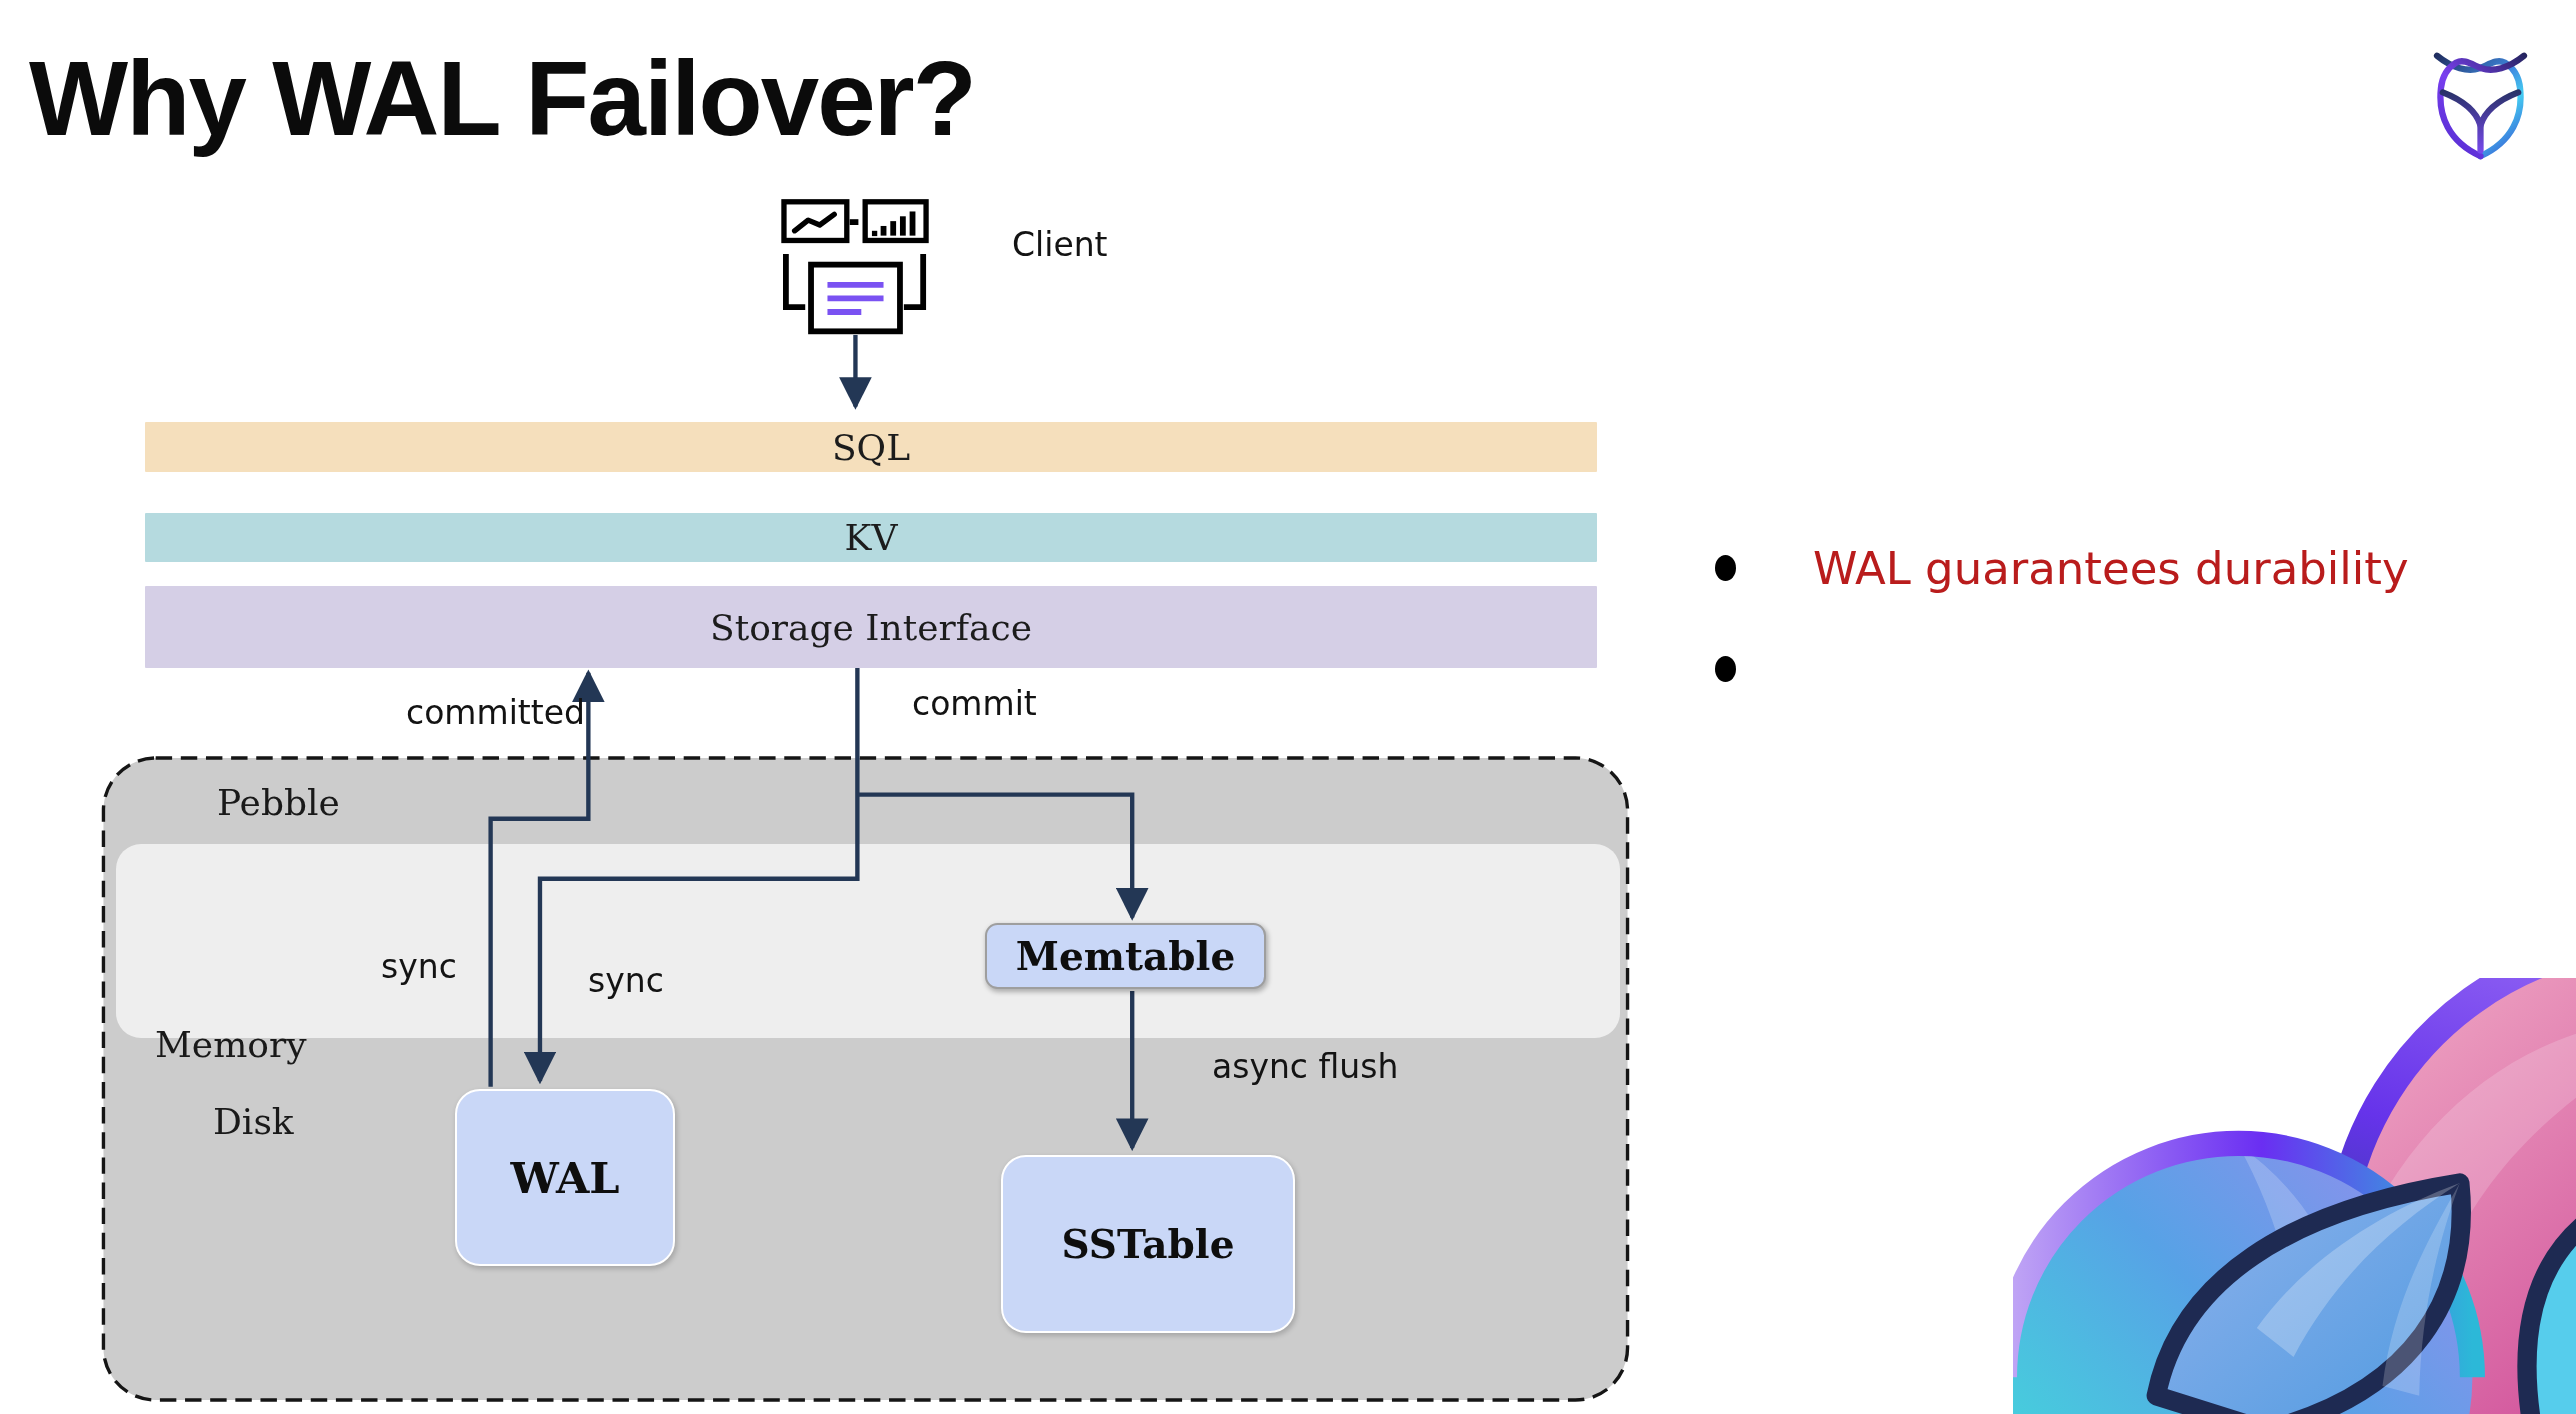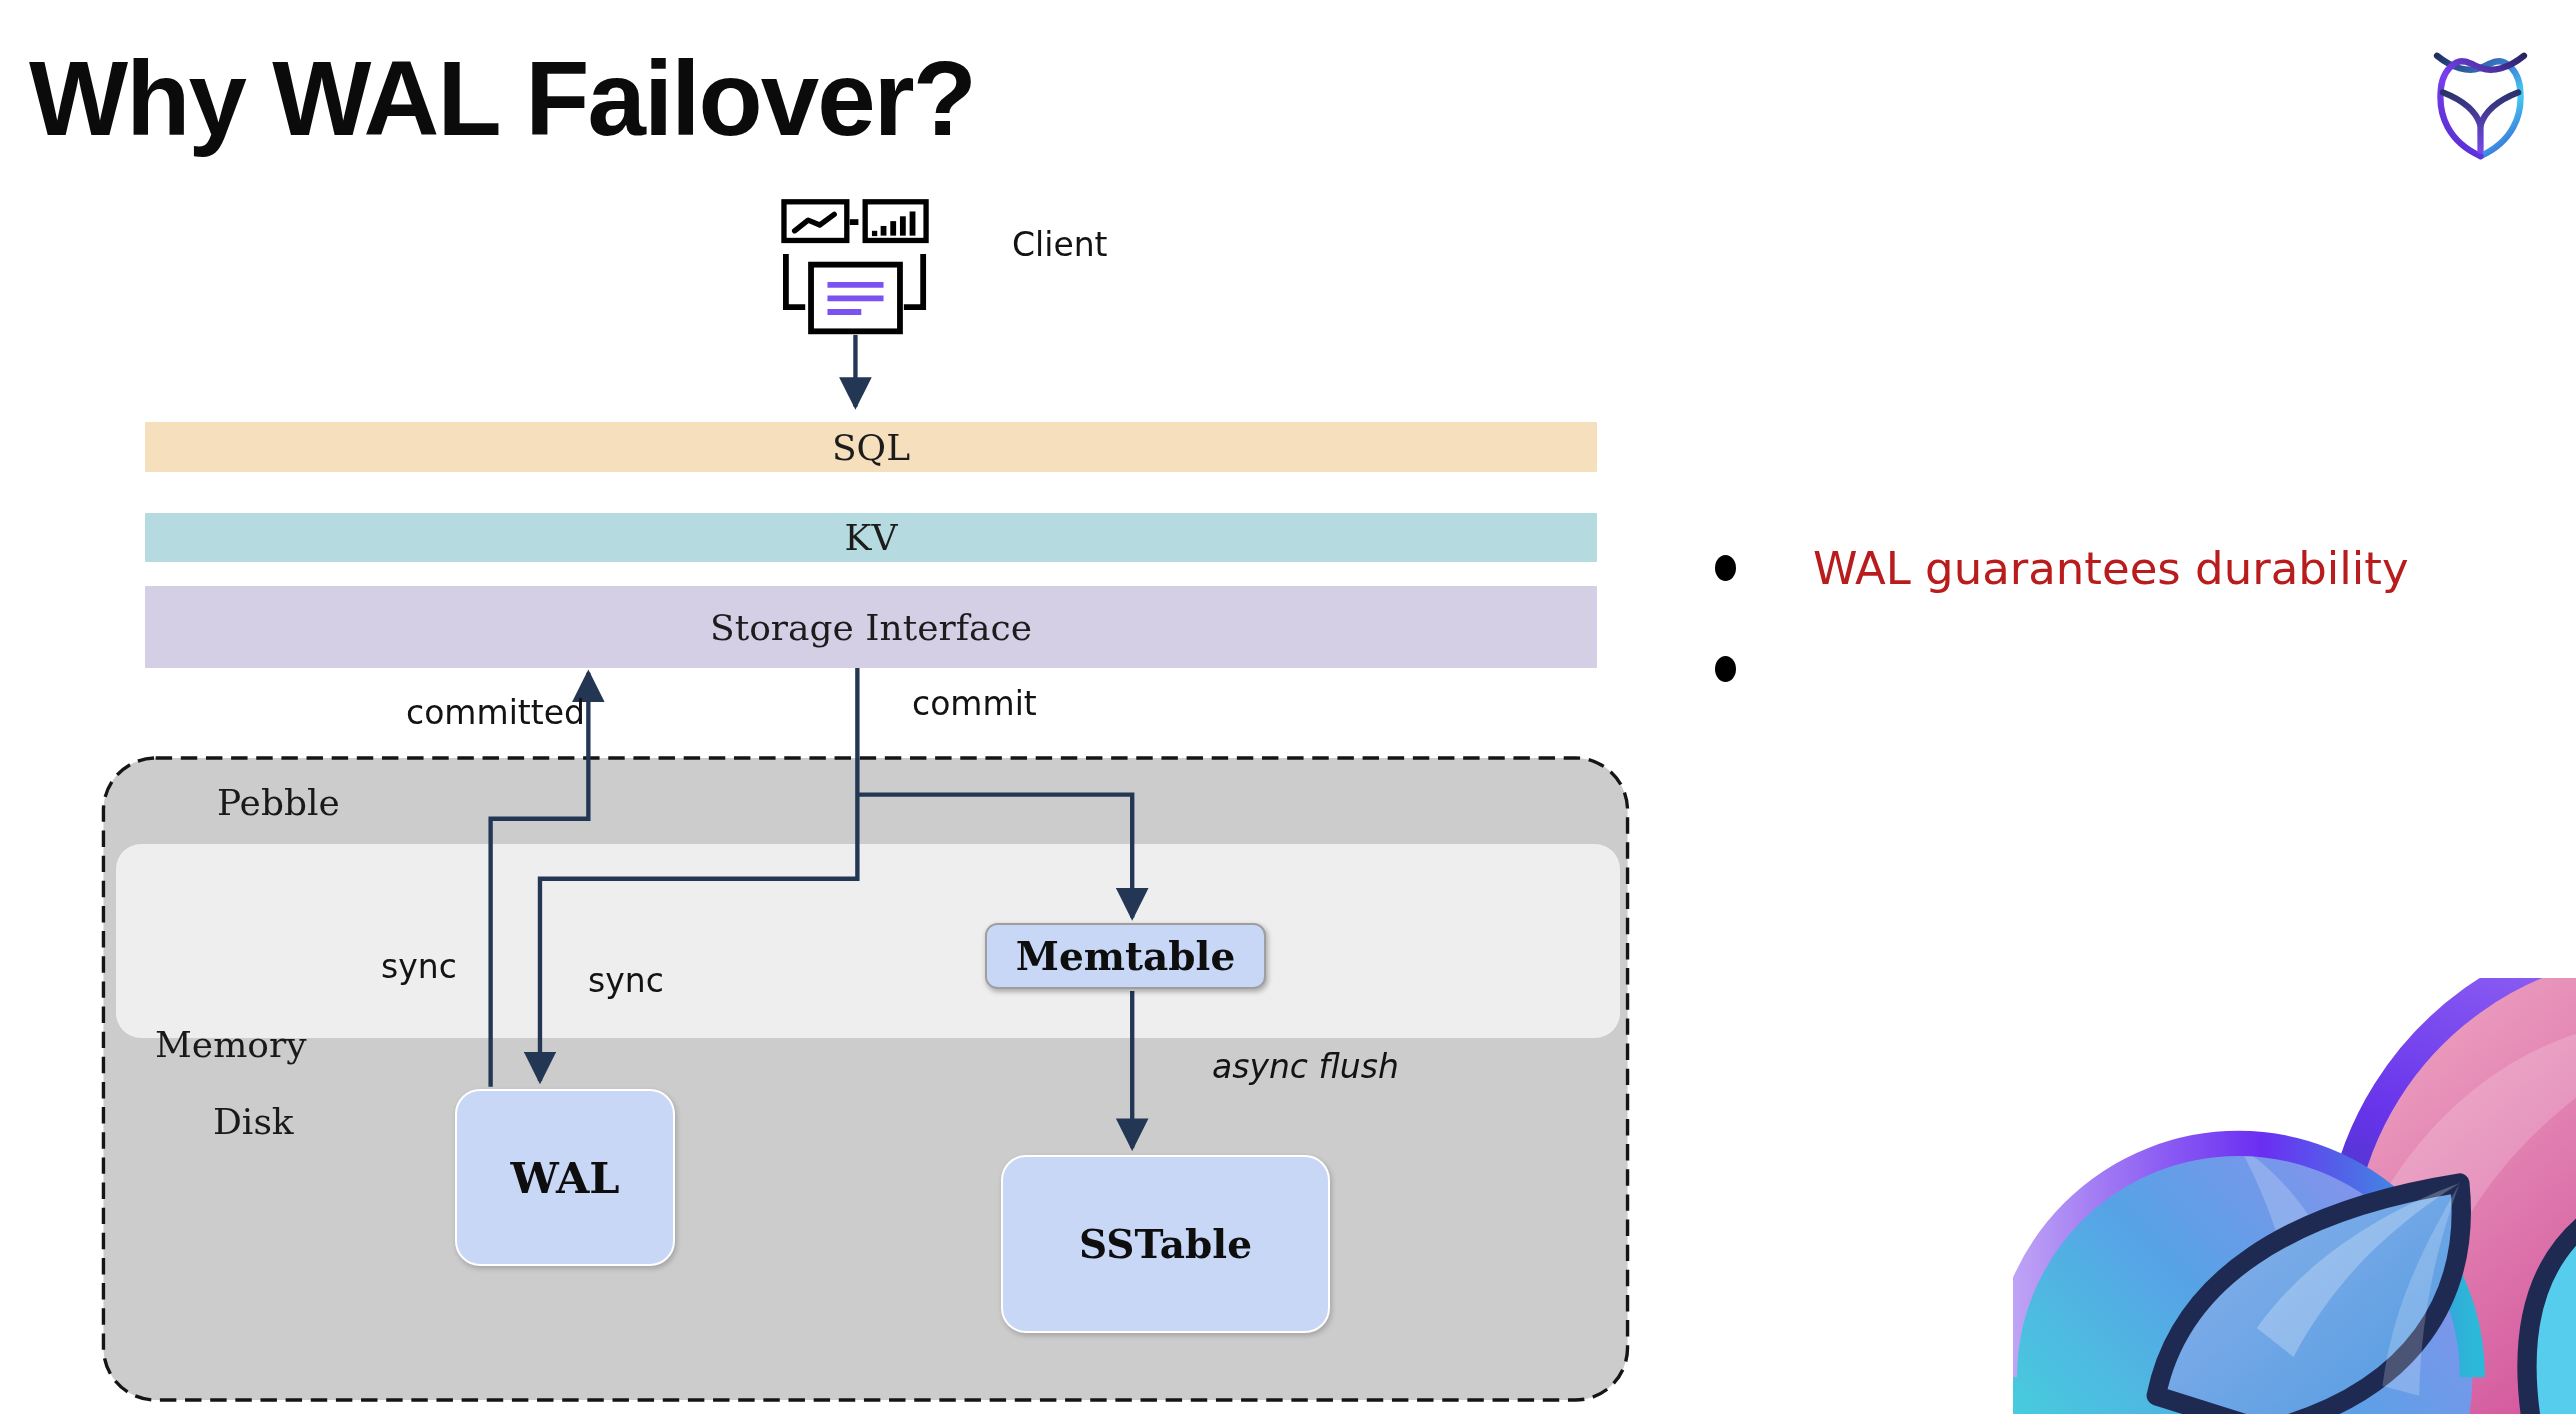--- a/index.html
+++ b/index.html
@@ -40,30 +40,30 @@
   }
   .node.wal{
     left:455px; top:1089px; width:220px; height:177px; border:2.9px solid #ffffff;
     border-radius:25px; font-size:43px; box-shadow:1.9px 2.9px 4.8px rgba(0,0,0,0.18);
   }
   .node.memtable{
     left:985px; top:923px; width:281px; height:66px; border:2.4px solid #9e9e9e;
     border-radius:12.6px; font-size:39px; box-shadow:1.9px 2.9px 4.8px rgba(0,0,0,0.28);
   }
   .node.sstable{
-    left:1001px; top:1155px; width:329px; height:178px; border:2.9px solid #ffffff;
+    left:1001px; top:1155px; width:294px; height:178px; border:2.9px solid #ffffff;
     border-radius:25px; font-size:39px; box-shadow:1.9px 2.9px 4.8px rgba(0,0,0,0.18);
   }
   
   .edge-label{font-family:"DejaVu Sans", sans-serif; font-size:33px; color:#131313;}
   .lbl-committed{left:406px; top:693px;}
   .lbl-commit{left:912px; top:684px;}
   .lbl-sync-left{left:381px; top:947px;}
   .lbl-sync-right{left:588px; top:961px;}
-  .lbl-async{left:1212px; top:1047px;font-style:italic;}
+  .lbl-async{left:1212px; top:1047px;}
   .lbl-client{left:1012px; top:225px;}
   
   .bullets{
     left:1711px; top:538px; width:871px; list-style:none; margin:0; padding:0;
   }
   .bullets li{display:flex; align-items:flex-start; margin:0 0 39px 0;}
   .bullets .dot{
     flex:0 0 auto; width:21px; height:26px; border-radius:50%;
     background:#000; margin:17.4px 0 0 3.9px;
   }

